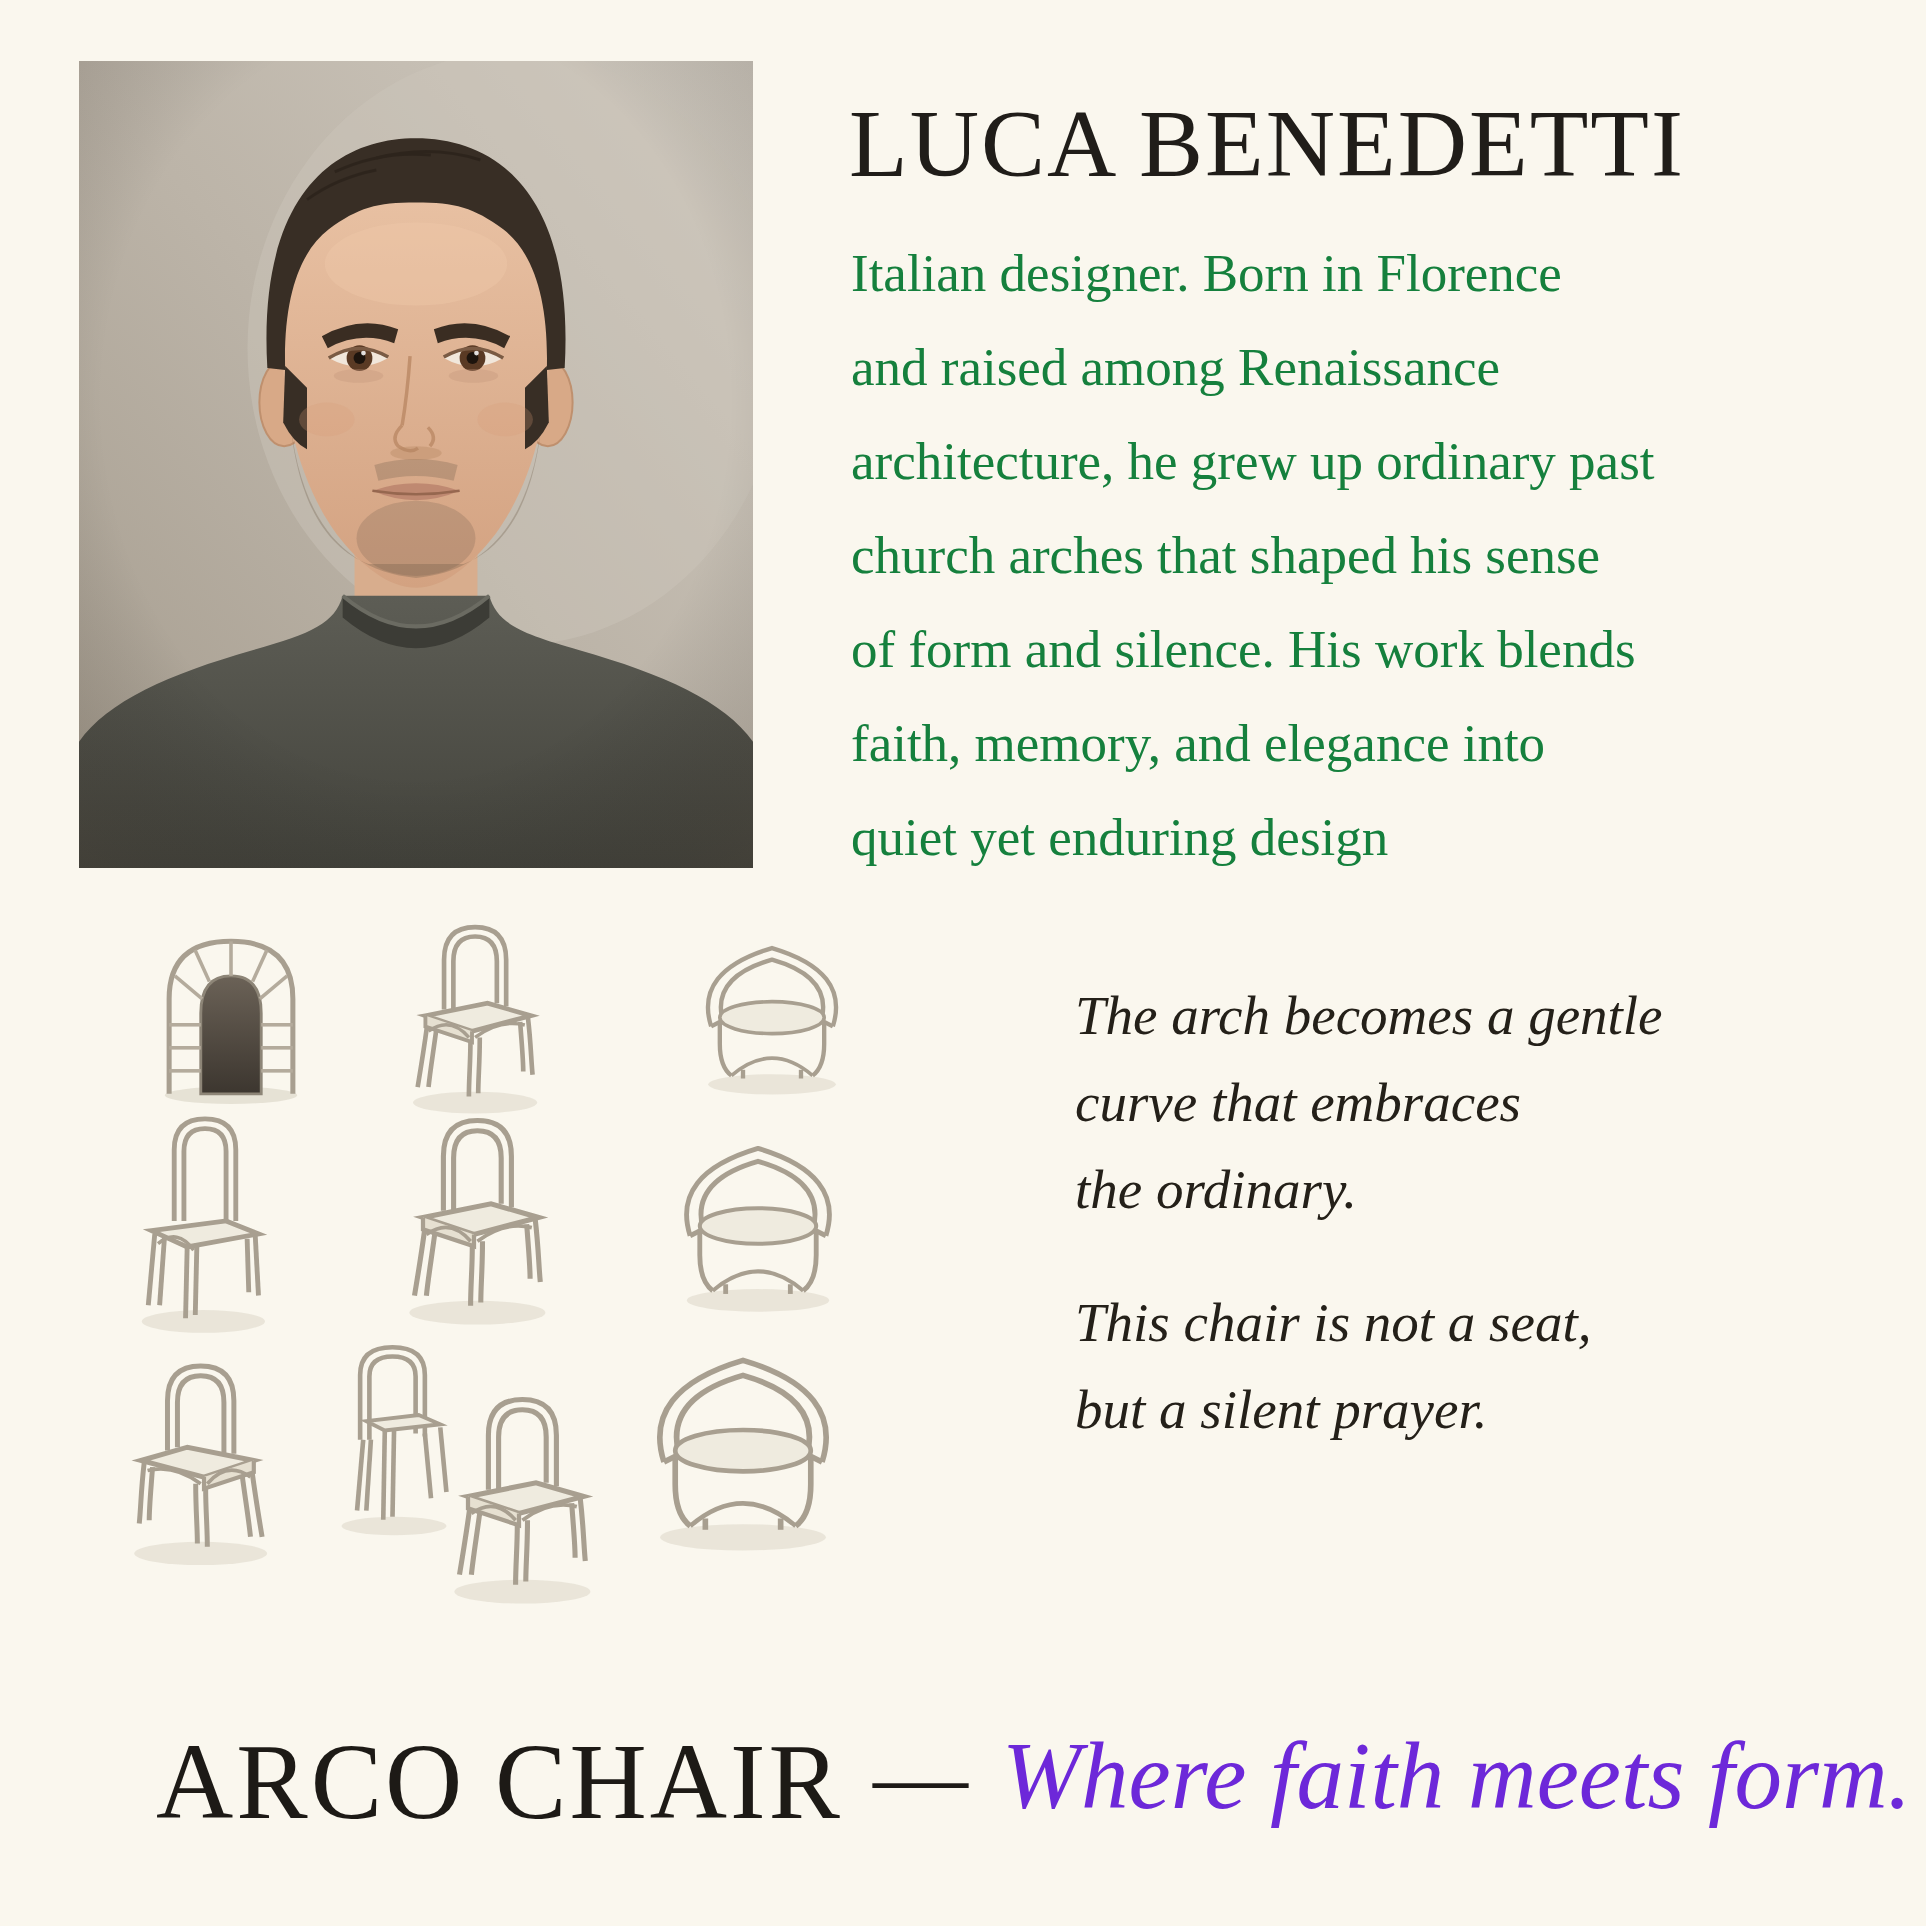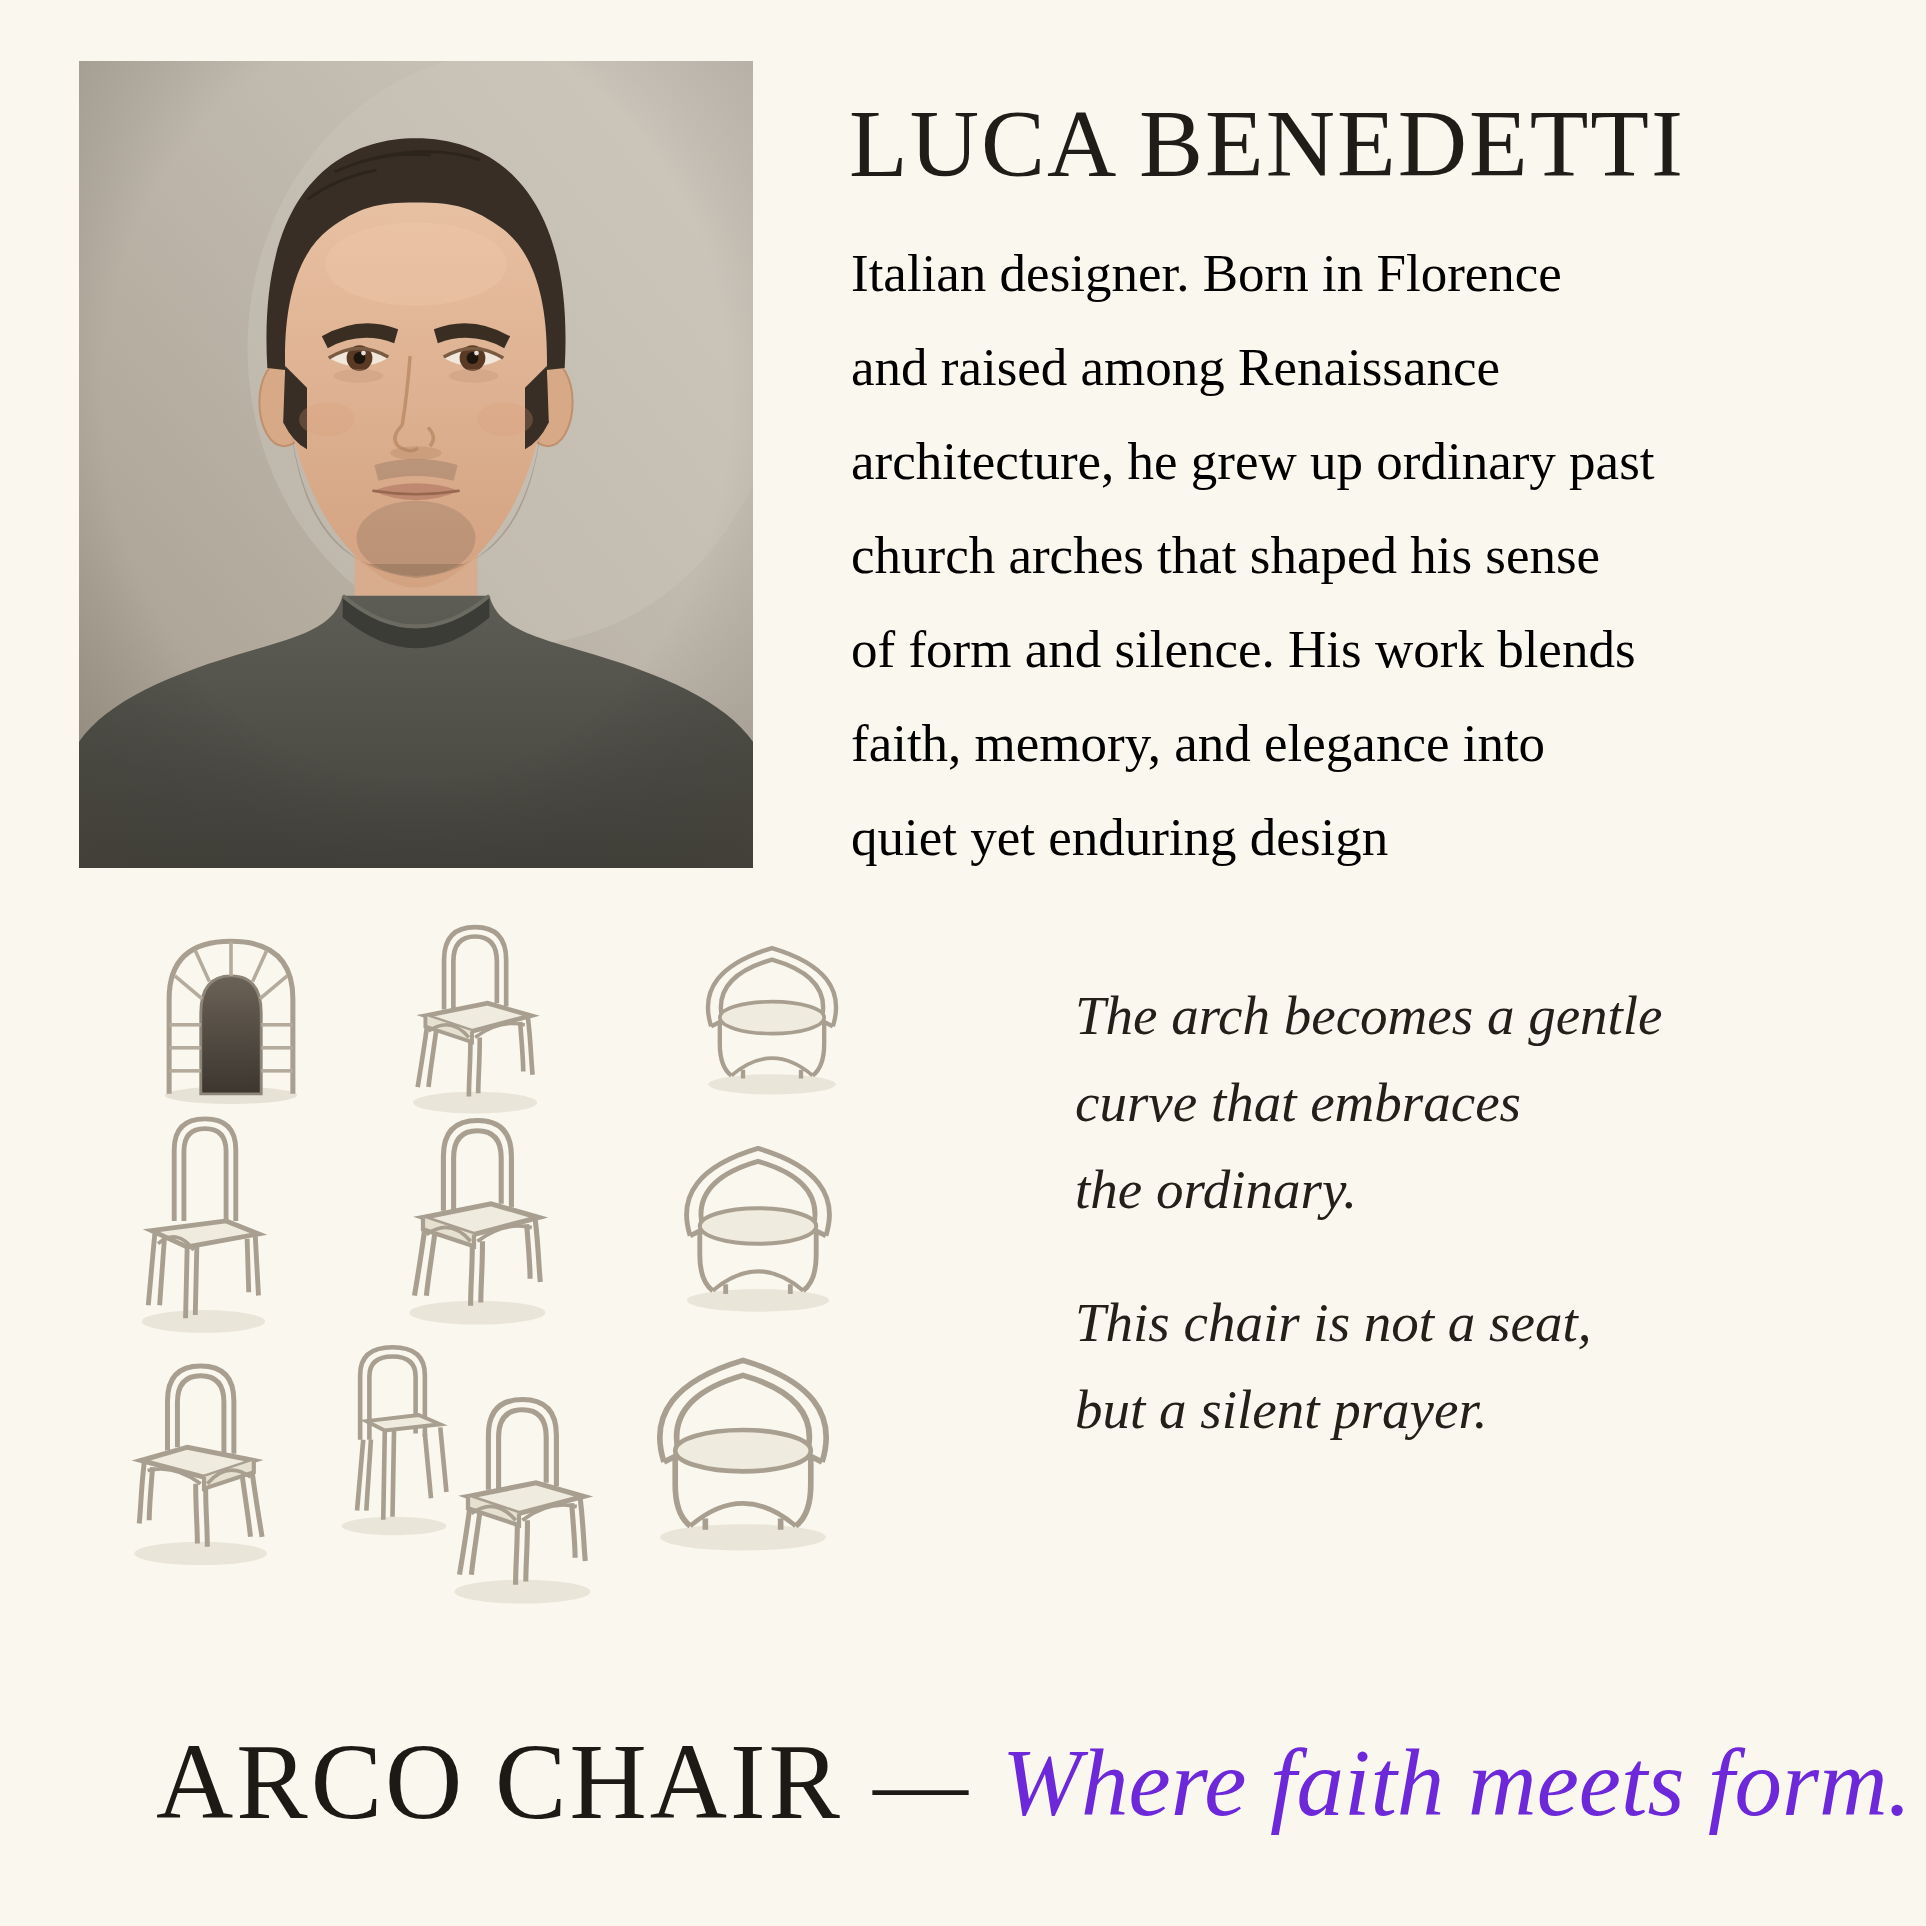--- a/index.html
+++ b/index.html
@@ -21,38 +21,38 @@
   .portrait svg{display:block;width:100%;height:100%;}
 
   
   .name{
     position:absolute;left:849px;top:91px;
     font-size:96px;line-height:1.1;letter-spacing:2px;
     color:#201d19;white-space:nowrap;
   }
   .bio{position:absolute;left:851px;top:226px;width:941px;}
   .bio .line{
-    font-size:53px;line-height:94px;white-space:nowrap;color:#000000;
+    font-size:53px;line-height:94px;white-space:nowrap;color:#15803d;
   }
 
   
   .sketch{position:absolute;}
   .sketch svg{display:block;width:100%;height:100%;overflow:visible;}
   .flip{transform:scaleX(-1);}
 
   
   .quote{position:absolute;left:1075px;font-style:italic;color:#242019;}
   .quote .qline{font-size:55px;line-height:87px;white-space:nowrap;}
   .quote1{top:972px;}
   .quote2{top:1279px;}
 
   
   .lockup{
     position:absolute;left:156px;top:1721px;width:1703px;
-    display:flex;align-items:center;white-space:nowrap;
+    display:flex;align-items:flex-start;white-space:nowrap;
   }
   .product-name{
     font-size:107px;letter-spacing:3px;color:#1d1a16;
   }
   .lockup .dash{
     font-size:95px;margin:0 34px 0 30px;color:#1d1a16;
   }
   .tagline{
     font-size:95px;font-style:italic;color:#6d28d9;
   }

